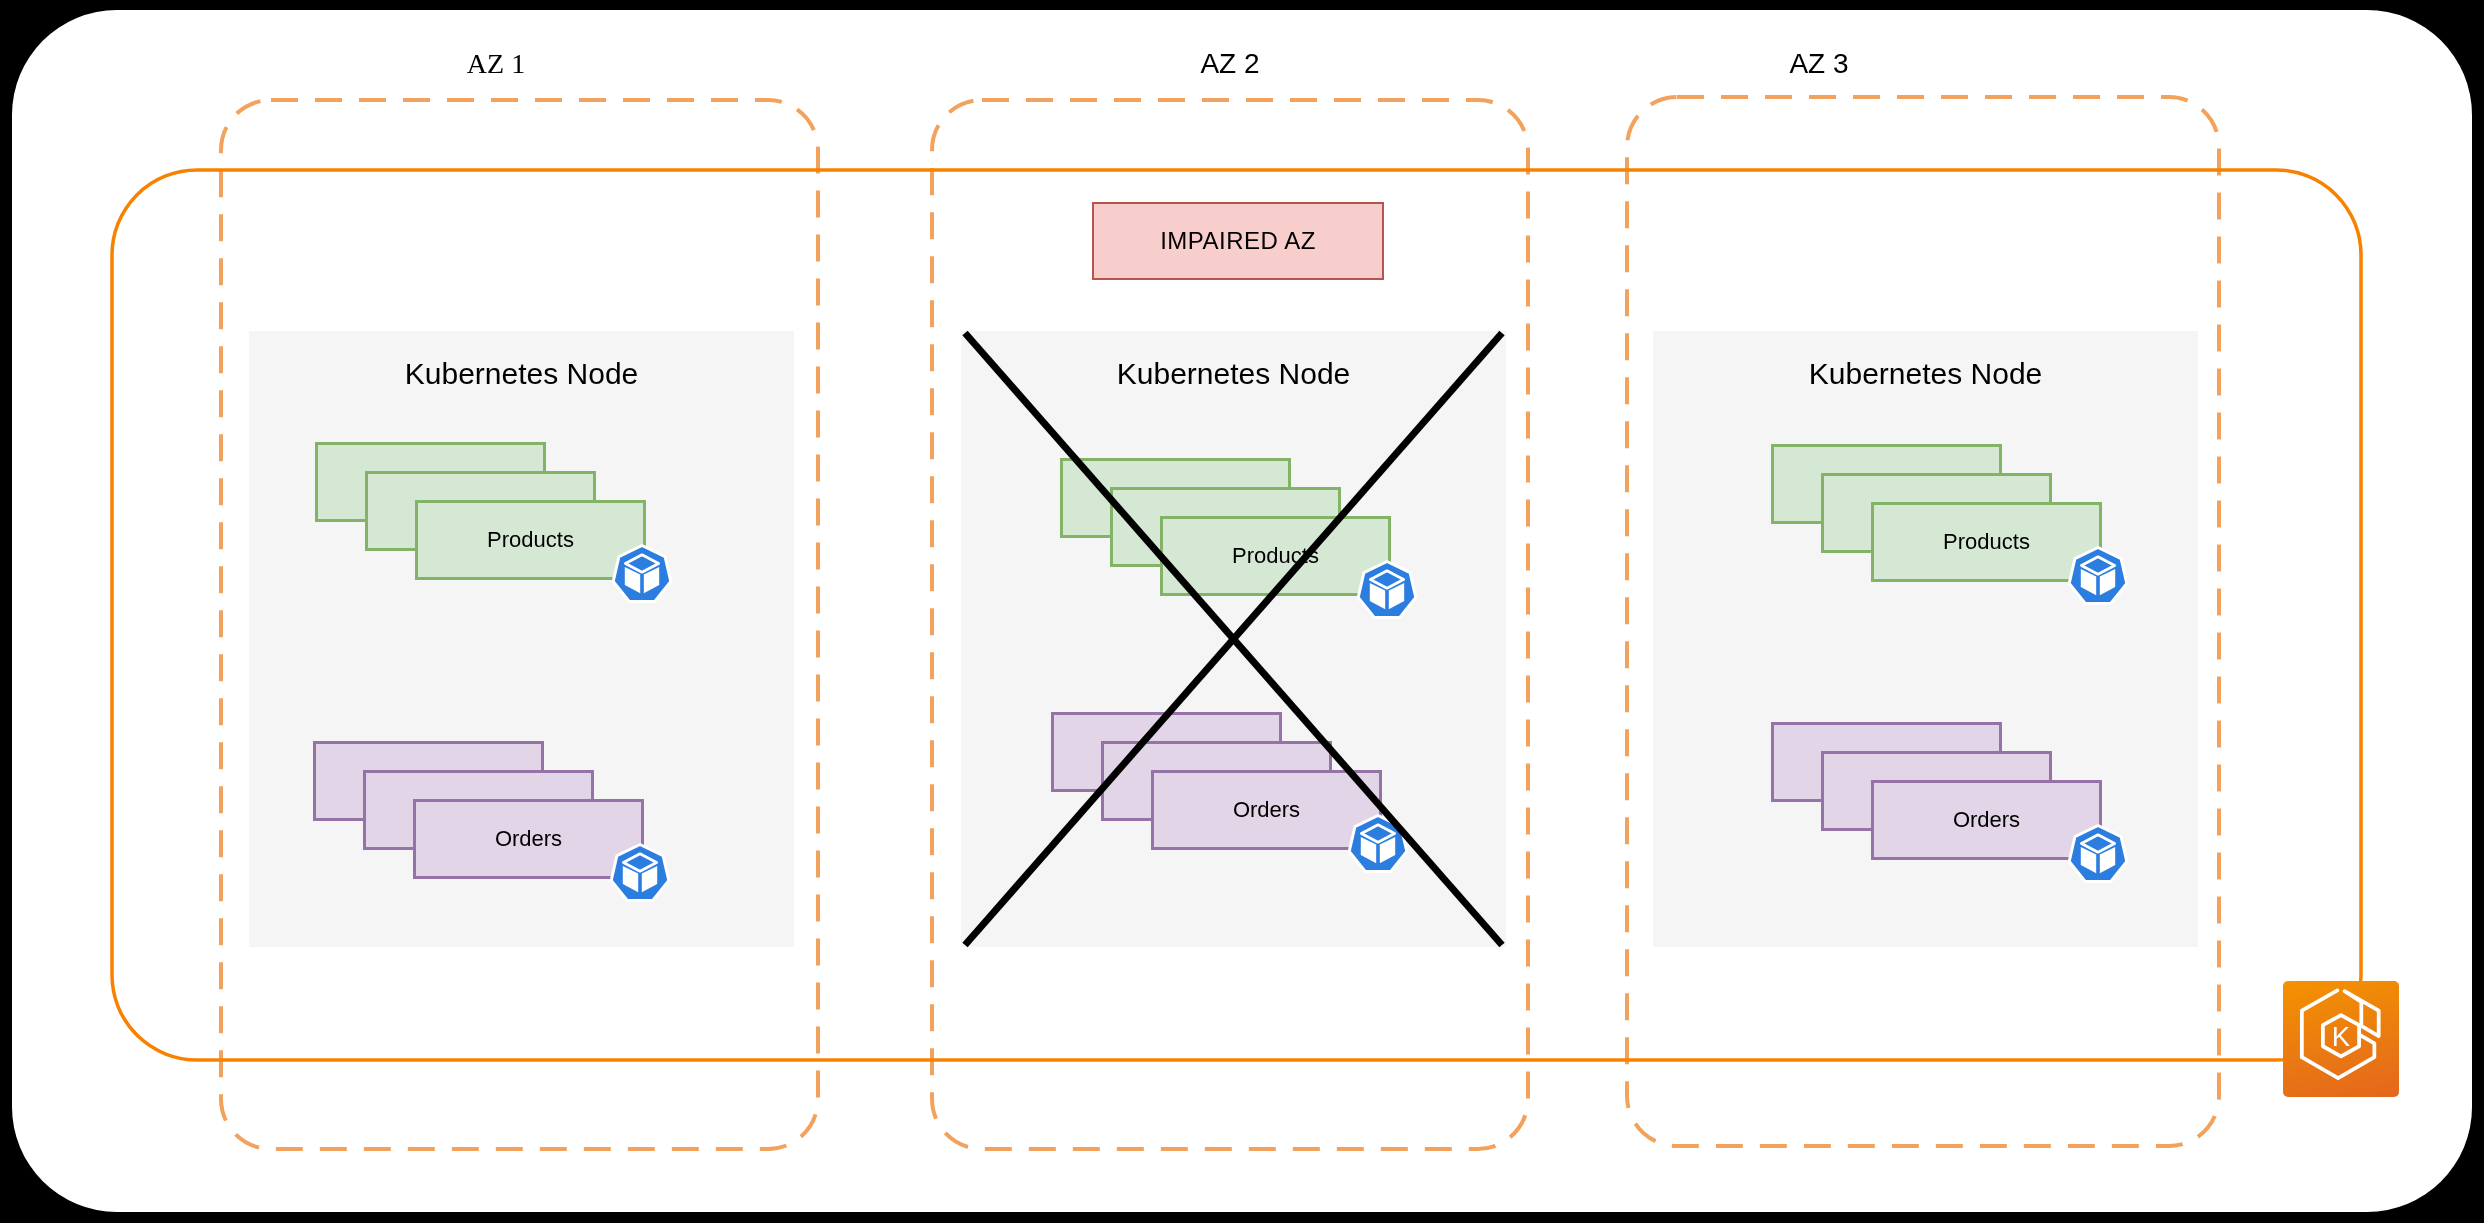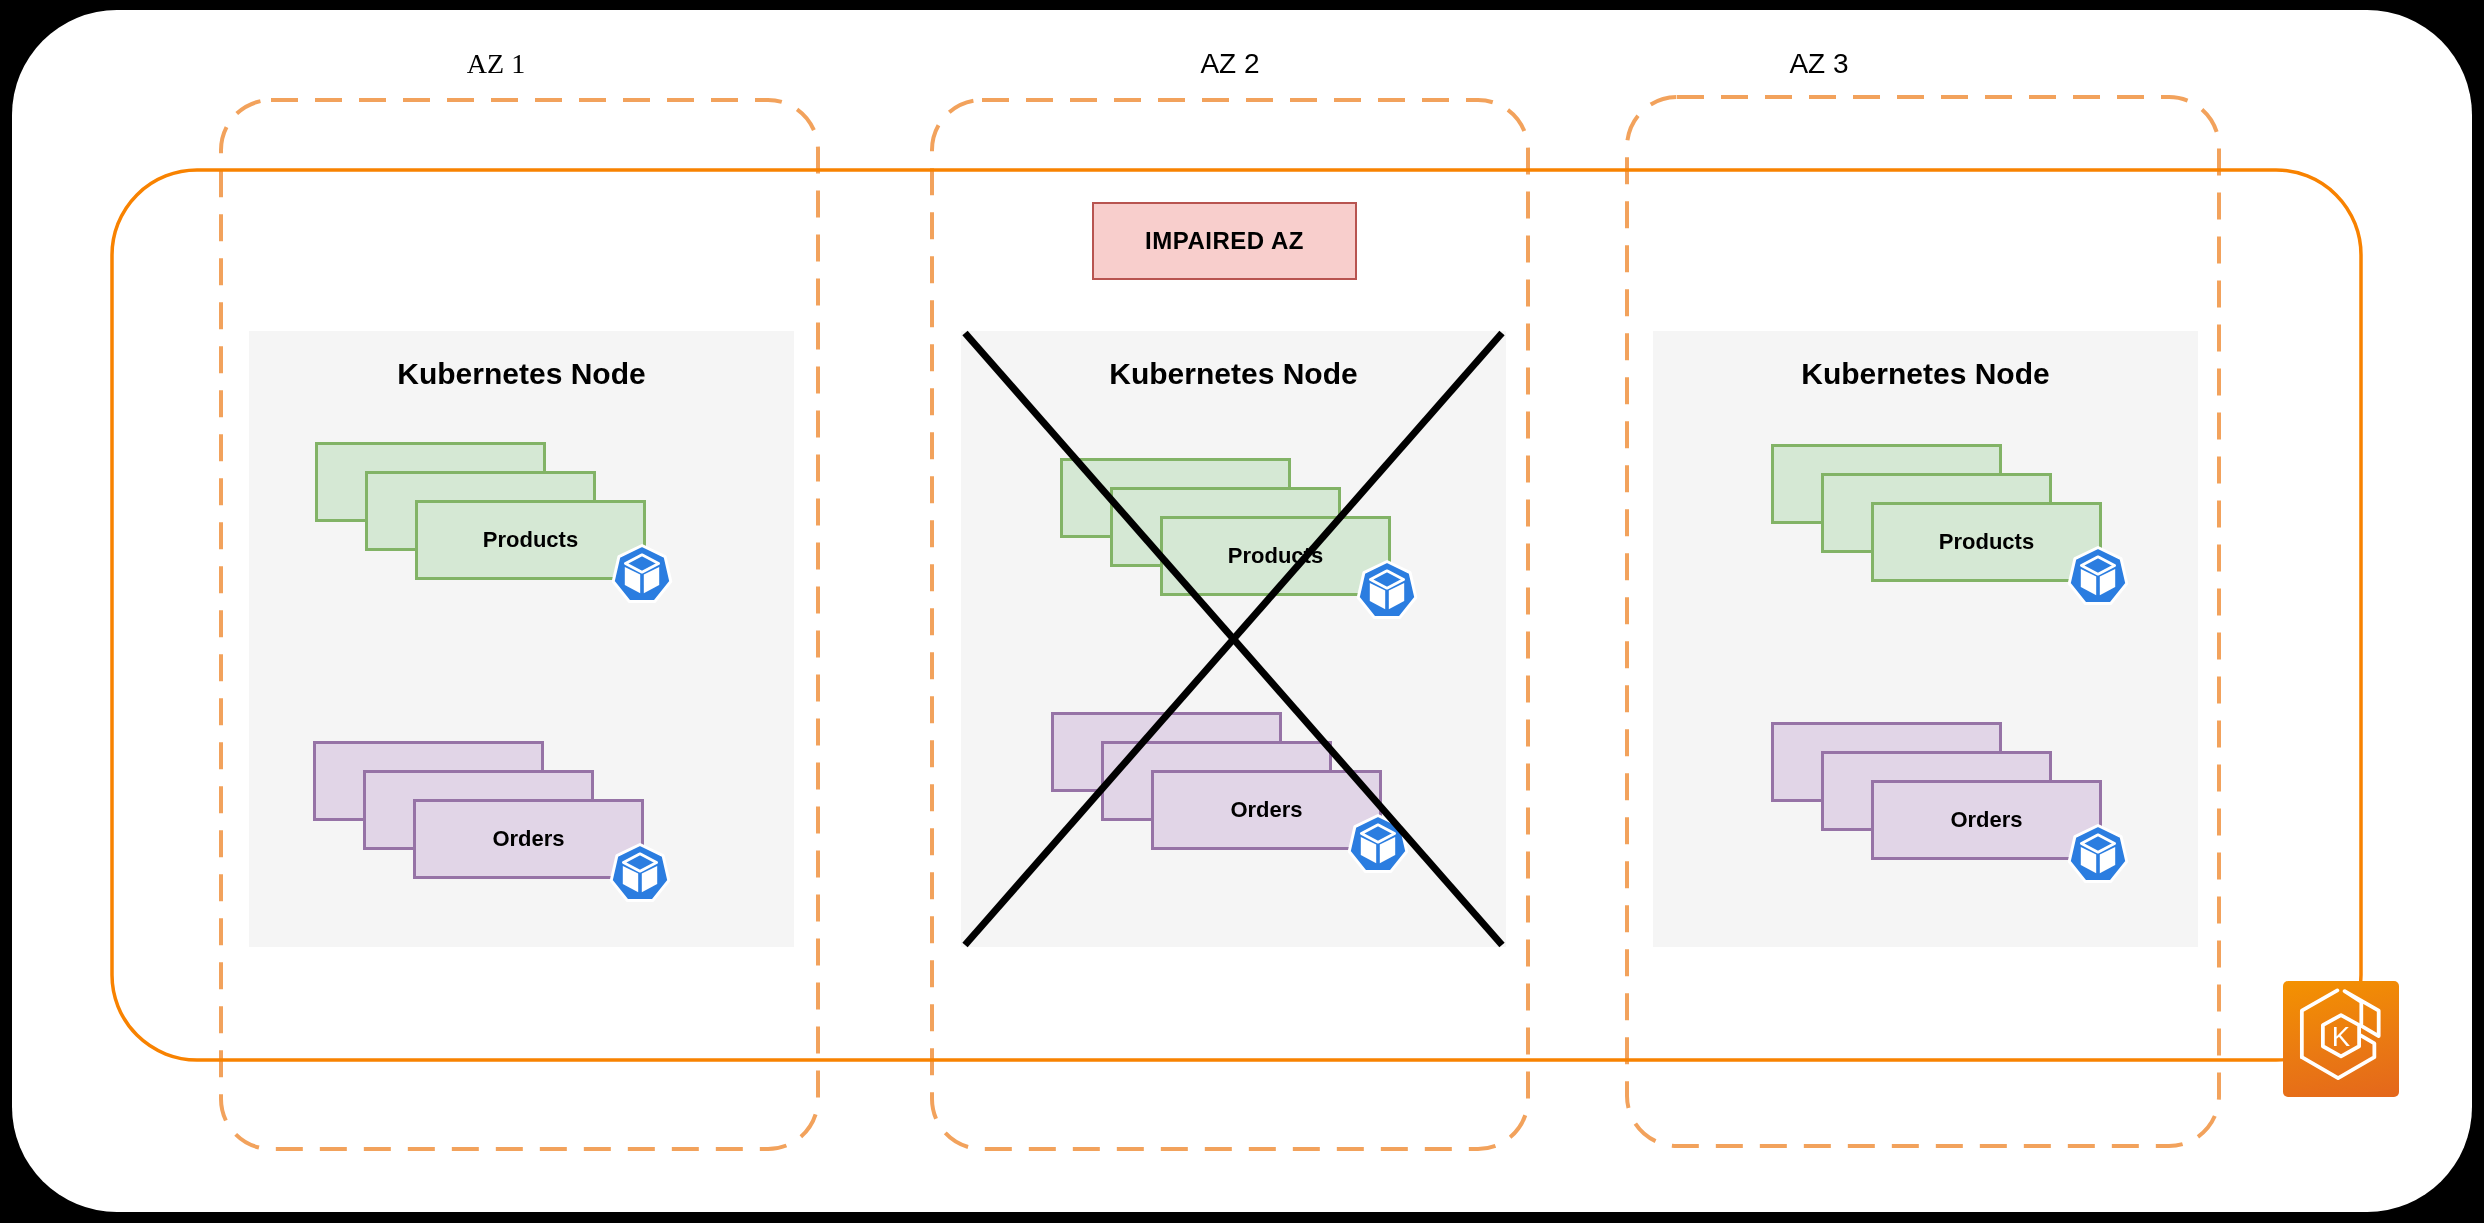--- a/index.html
+++ b/index.html
@@ -15,26 +15,26 @@
   body{background:var(--bg);font-family:"Liberation Sans","DejaVu Sans",sans-serif;}
   .stage{position:relative;width:2484px;height:1223px;background:var(--bg);overflow:hidden;}
   .canvas{position:absolute;left:12px;top:10px;width:2460px;height:1202px;
           background:var(--canvas);border-radius:105px;}
   .boundaries{position:absolute;left:0;top:0;width:2484px;height:1223px;pointer-events:none;}
 
   .az-label{position:absolute;top:48px;width:260px;margin-left:-130px;text-align:center;
             font-size:28px;color:var(--text);}
   .az-label.l1{left:496px;font-family:Liberation Serif, serif;} .az-label.l2{left:1230px;} .az-label.l3{left:1819px;}
 
-  .badge{position:absolute;left:1092px;top:202px;width:265px;height:78px;
+  .badge{position:absolute;left:1092px;top:202px;width:292px;height:78px;
          background:var(--impaired-fill);border:2px solid var(--impaired-stroke);
          box-sizing:border-box;display:flex;align-items:center;justify-content:center;
-         font-size:24px;font-weight:bold;color:var(--text);letter-spacing:.5px;}
+         font-size:24px;font-weight:normal;color:var(--text);letter-spacing:.5px;}
 
-  .node{position:absolute;top:331px;width:545px;height:616px;background:var(--node-fill);font-weight:bold;}
+  .node{position:absolute;top:331px;width:545px;height:616px;background:var(--node-fill);}
   .node.n1{left:249px;} .node.n2{left:961px;} .node.n3{left:1653px;}
   .node-title{position:absolute;top:26px;left:0;width:100%;text-align:center;
               font-size:30px;color:var(--text);}
 
   .stack{position:absolute;width:331px;height:138px;}
   .n1 .stack.green{left:66px;top:111px;}   .n1 .stack.purple{left:64px;top:410px;}
   .n2 .stack.green{left:99px;top:127px;}   .n2 .stack.purple{left:90px;top:381px;}
   .n3 .stack.green{left:118px;top:113px;}  .n3 .stack.purple{left:118px;top:391px;}
 
   .ws-rect{position:absolute;width:231px;height:80px;box-sizing:border-box;border:3px solid;}

